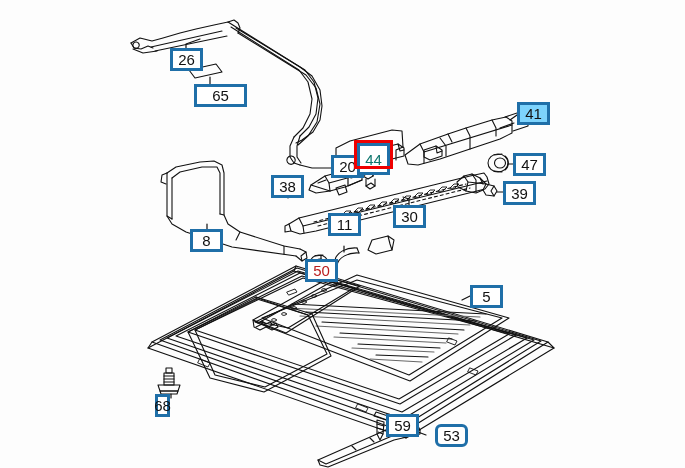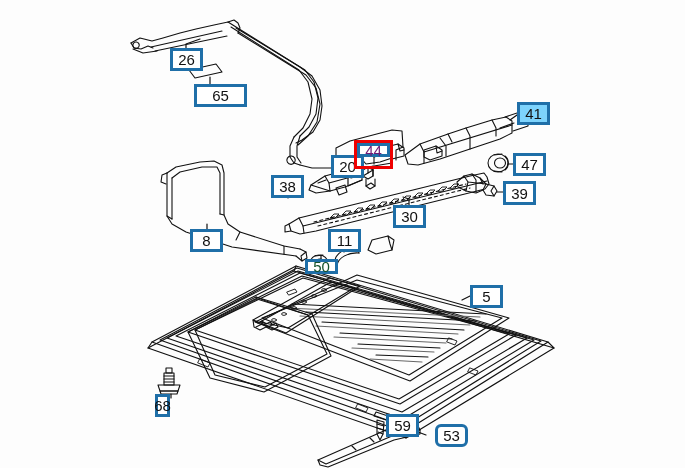--- a/index.html
+++ b/index.html
@@ -358,28 +358,28 @@
         <path d="M503 192 L497 192"></path>
       </g>
     </g>
   </svg>
 
   <div id="callout-layer">
       <div class="callout" style="left: 170px; top: 48px; width: 33px; height: 23px; border-color: rgb(31, 111, 168); background: rgb(255, 255, 255); color: rgb(17, 17, 17);">26</div>
       <div class="callout" style="left: 194px; top: 84px; width: 53px; height: 23px; border-color: rgb(31, 111, 168); background: rgb(255, 255, 255); color: rgb(17, 17, 17);">65</div>
       <div class="callout" style="left: 517px; top: 102px; width: 33px; height: 23px; border-color: rgb(31, 111, 168); background: #7dd3fc; color: rgb(17, 17, 17);">41</div>
       <div class="callout" style="left: 331px; top: 155px; width: 33px; height: 23px; border-color: rgb(31, 111, 168); background: rgb(255, 255, 255); color: rgb(17, 17, 17);">20</div>
-      <div class="callout" style="left: 357px; top: 143px; width: 33px; height: 14px; border-color: rgb(31, 111, 168); background: rgb(255, 255, 255); color: #701a75; z-index: 5;">44</div>
+      <div class="callout" style="left: 357px; top: 143px; width: 33px; height: 32px; border-color: rgb(31, 111, 168); background: rgb(255, 255, 255); color: #0f766e; z-index: 5;">44</div>
       <div class="callout" style="left: 513px; top: 153px; width: 33px; height: 23px; border-color: rgb(31, 111, 168); background: rgb(255, 255, 255); color: rgb(17, 17, 17);">47</div>
       <div class="callout" style="left: 503px; top: 181px; width: 33px; height: 24px; border-color: rgb(31, 111, 168); background: rgb(255, 255, 255); color: rgb(17, 17, 17);">39</div>
       <div class="callout" style="left: 271px; top: 175px; width: 33px; height: 23px; border-color: rgb(31, 111, 168); background: rgb(255, 255, 255); color: rgb(17, 17, 17);">38</div>
       <div class="callout" style="left: 393px; top: 205px; width: 33px; height: 23px; border-color: rgb(31, 111, 168); background: rgb(255, 255, 255); color: rgb(17, 17, 17);">30</div>
       <div class="callout" style="left: 190px; top: 229px; width: 33px; height: 23px; border-color: rgb(31, 111, 168); background: rgb(255, 255, 255); color: rgb(17, 17, 17);">8</div>
-      <div class="callout" style="left: 328px; top: 229px; width: 33px; height: 23px; border-color: rgb(31, 111, 168); background: rgb(255, 255, 255); color: rgb(17, 17, 17);">11</div>
-      <div class="callout" style="left: 305px; top: 259px; width: 33px; height: 15px; border-color: rgb(31, 111, 168); background: rgb(255, 255, 255); color: #14532d;">50</div>
+      <div class="callout" style="left: 328px; top: 213px; width: 33px; height: 23px; border-color: rgb(31, 111, 168); background: rgb(255, 255, 255); color: rgb(17, 17, 17);">11</div>
+      <div class="callout" style="left: 305px; top: 259px; width: 33px; height: 23px; border-color: rgb(31, 111, 168); background: rgb(255, 255, 255); color: #b91c1c;">50</div>
       <div class="callout" style="left: 470px; top: 285px; width: 33px; height: 23px; border-color: rgb(31, 111, 168); background: rgb(255, 255, 255); color: rgb(17, 17, 17);">5</div>
       <div class="callout" style="left: 155px; top: 394px; width: 15px; height: 23px; border-color: rgb(31, 111, 168); background: rgb(255, 255, 255); color: rgb(17, 17, 17);">68</div>
       <div class="callout" style="left: 386px; top: 414px; width: 33px; height: 23px; border-color: rgb(31, 111, 168); background: rgb(255, 255, 255); color: rgb(17, 17, 17);">59</div>
       <div class="callout" style="left: 435px; top: 424px; width: 33px; height: 23px; border-color: rgb(31, 111, 168); background: rgb(255, 255, 255); color: rgb(17, 17, 17); border-radius: 6px;">53</div>
       <div class="highlight-box" style="left: 354px; top: 140px; width: 39px; height: 29px; border-color: rgb(238, 0, 0); z-index: 6;"></div>
     </div>
 
 </div>
 
 </body></html>

